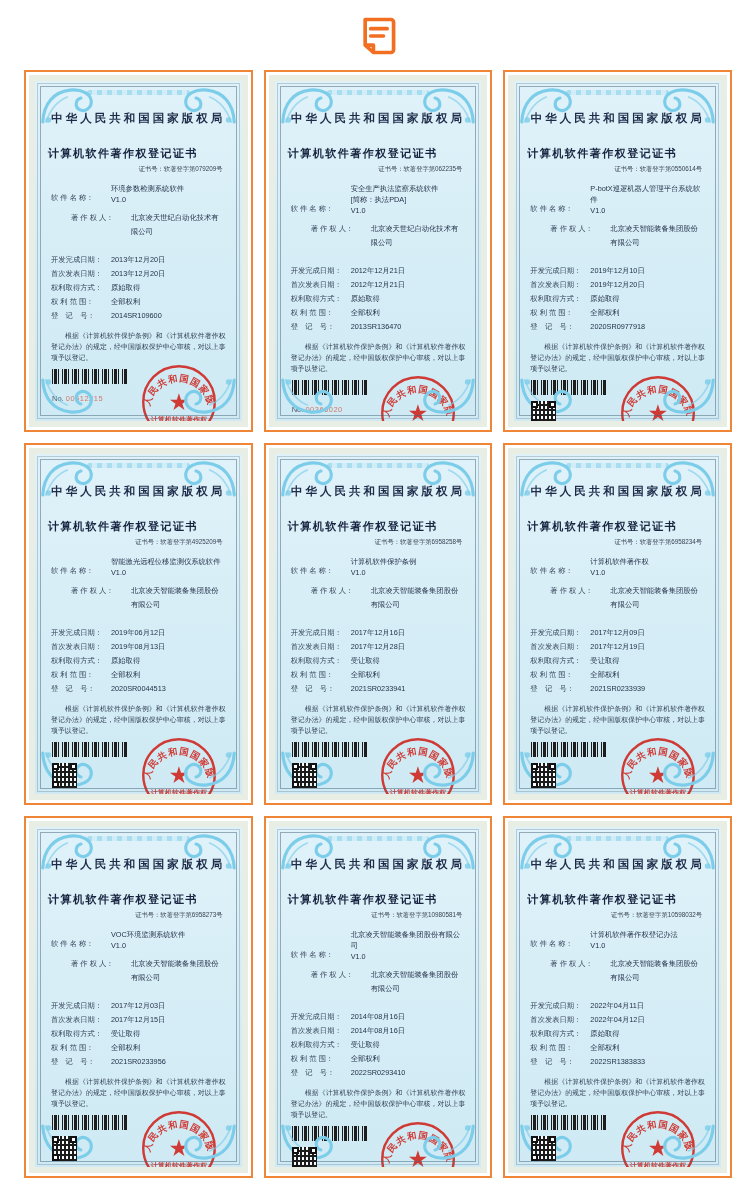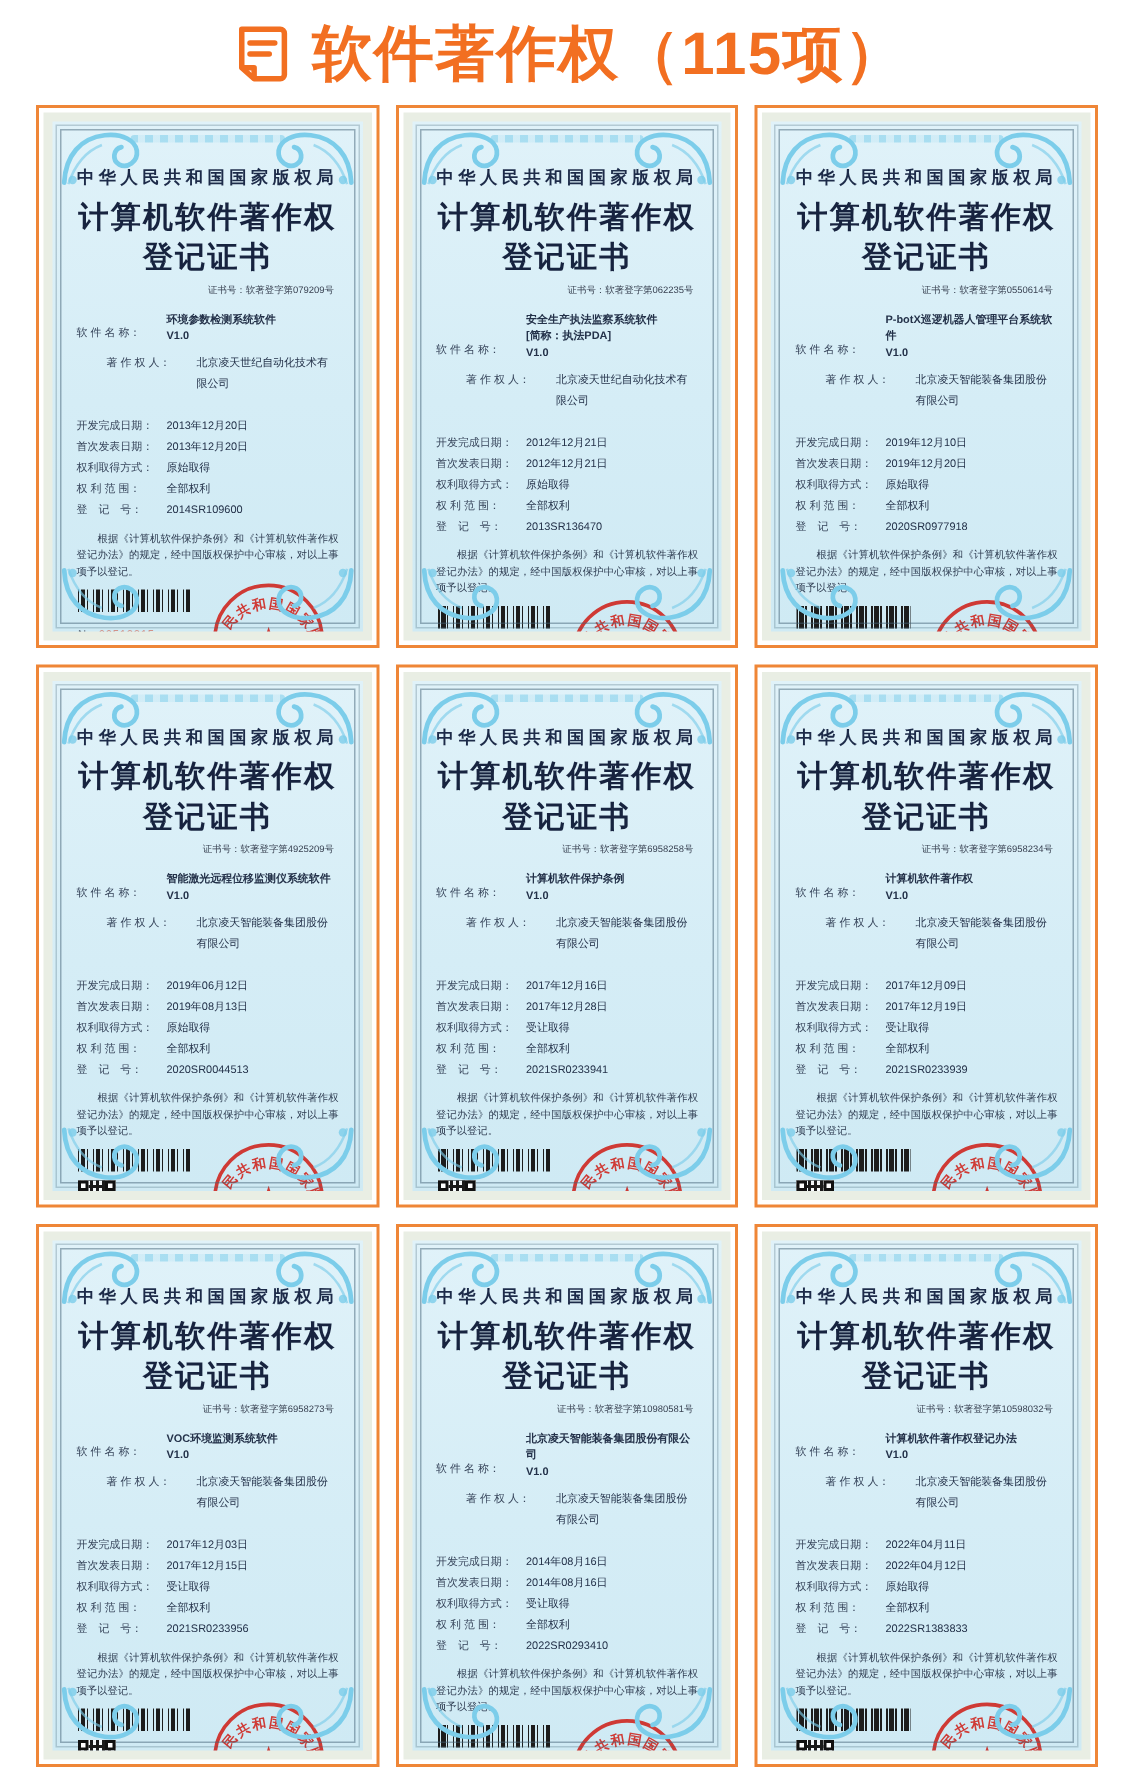--- a/index.html
+++ b/index.html
@@ -22,28 +22,28 @@
 
   
   .fl{position:absolute;color:#7ccdea;width:54px;height:40px;}
   .fl.tl{top:5px;left:5px;}
   .fl.tr{top:5px;right:5px;transform:scaleX(-1);}
   .fl.bl{bottom:5px;left:5px;transform:scaleY(-1);}
   .fl.br{bottom:5px;right:5px;transform:scale(-1,-1);}
 
   
   .authority{font-family:"Liberation Serif",serif;font-weight:bold;color:#1d2b49;font-size:11.5px;letter-spacing:3px;text-align:center;margin-top:8px;}
-  .cert-title{font-family:"Liberation Serif",serif;font-weight:bold;color:#17233f;font-size:20px;letter-spacing:1.5px;text-align:center;margin-top:5px;}
+  .cert-title{font-family:"Liberation Serif",serif;font-weight:bold;color:#17233f;font-size:11px;letter-spacing:1.5px;margin-top:20px;}
   .cert-serial{font-size:6.3px;color:#3a4353;text-align:right;margin:4px 6px 7px 0;}
 
   .fields{padding:0 3px;}
   .frow{display:flex;font-size:7.3px;color:#2f3d52;line-height:14px;}
   .frow .lbl{flex:none;width:60px;color:#37455b;}
   .frow .val{flex:1;color:#24324a;}
-  .val.multiline{white-space:pre-line;line-height:11px;padding-top:2px;font-weight:bold;}
+  .val.multiline{white-space:pre-line;line-height:11px;padding-top:2px;}
   .frow.name-row{align-items:flex-end;margin-bottom:6px;}
   .frow.owner-row{margin-bottom:14px;margin-left:20px;}
 
   .statement{font-size:6.9px;color:#2f3d52;line-height:11px;text-indent:14px;margin:7px 3px 0;text-align:justify;}
 
   
   .bottom{display:flex;justify-content:space-between;align-items:flex-start;margin-top:auto;padding:0 4px 12px;}
   .b-left{display:flex;flex-direction:column;gap:6px;padding-top:6px;}
   .barcode{width:76px;height:15px;
      background:repeating-linear-gradient(90deg,#1d1d1d 0 1px,transparent 1px 2px,#1d1d1d 2px 5px,transparent 5px 6px,#1d1d1d 6px 7px,transparent 7px 10px);}
@@ -70,21 +70,20 @@
   </defs>
 </svg>
 
 <header class="page-header">
   <svg class="doc-icon" width="44" height="44" viewBox="0 0 48 48">
     <path d="M10 6 h28 a3 3 0 0 1 3 3 v30 a3 3 0 0 1 -3 3 h-19 l-9 -8 z" fill="none" stroke="#f26f21" stroke-width="4" stroke-linejoin="round"></path>
     <path d="M10 34 l9 0 0 8" fill="none" stroke="#f26f21" stroke-width="4" stroke-linejoin="round"></path>
     <line x1="16" y1="16" x2="34" y2="16" stroke="#f26f21" stroke-width="4" stroke-linecap="round"></line>
     <line x1="16" y1="24" x2="30" y2="24" stroke="#f26f21" stroke-width="4" stroke-linecap="round"></line>
   </svg>
-  <div class="page-title">软件著作权（115项）</div>
 </header>
 
 <main class="grid">
 
     <div class="cert-card">
       <div class="scan">
         <div class="paper">
           <div class="frame"></div>
           <div class="band"></div>
           <svg class="fl tl" viewBox="0 0 58 42">

